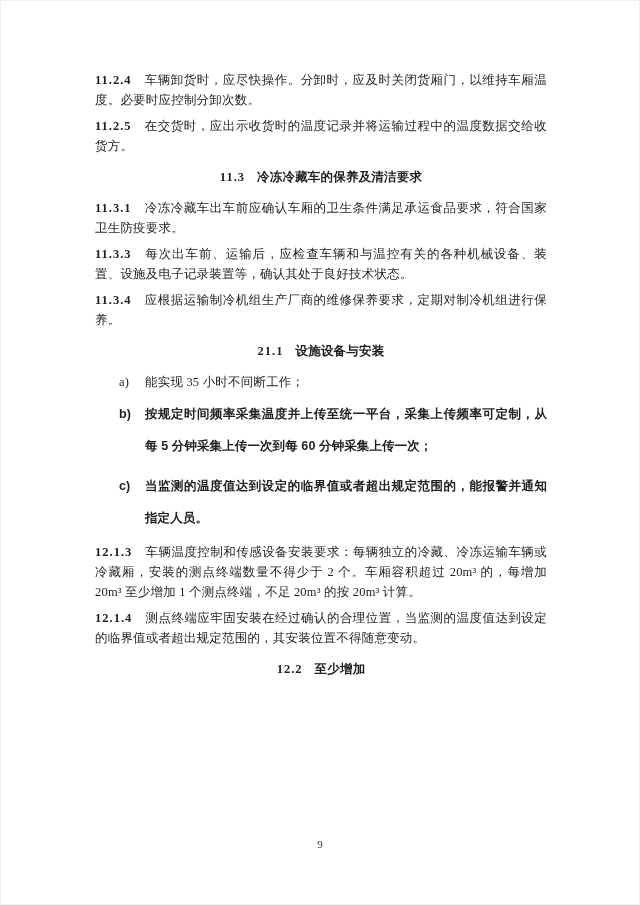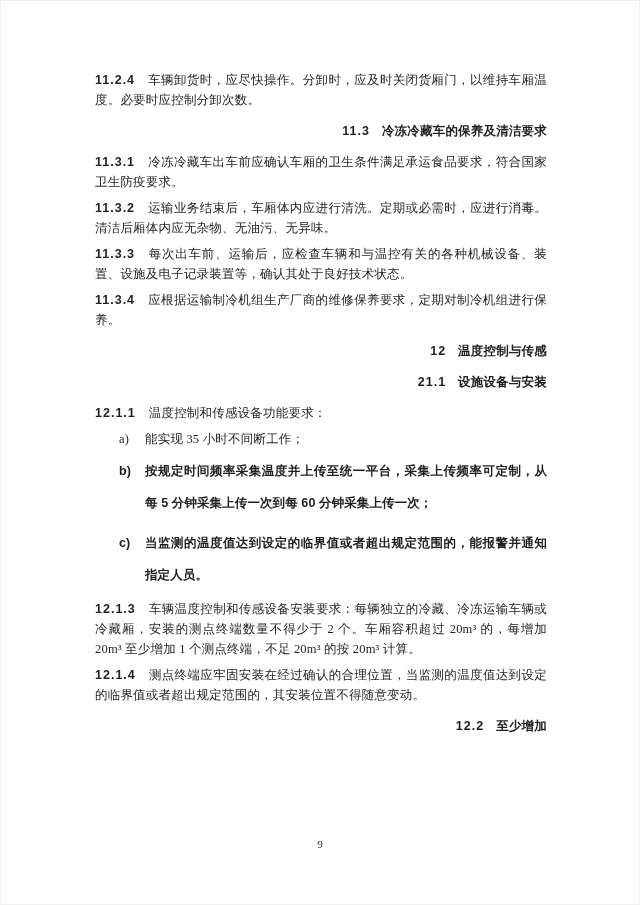--- a/index.html
+++ b/index.html
@@ -25,31 +25,31 @@
     width: 452px;
   }
   .block {
     margin: 0 0 6px 0;
     font-size: 12.5px;
     line-height: 20px;
     text-align: justify;
     letter-spacing: 0.2px;
   }
   .block .num {
-    font-family: Liberation Sans, sans-serif;
+    font-family: Liberation Serif, serif;
     font-weight: bold;
     letter-spacing: 1px;
     margin-right: 13px;
     white-space: nowrap;
   }
   .heading {
     font-family: "Liberation Sans", "DejaVu Sans", sans-serif;
     font-weight: bold;
     margin: 11px 0 11px 0;
-    text-align: right;
+    text-align: center;
   }
   .heading .num { margin-right: 12px; }
   .item {
     position: relative;
     padding-left: 50px;
     margin: 2px 0 6px 0;
   }
   .item .marker {
     position: absolute;
     left: 24px;
@@ -73,28 +73,26 @@
     font-family: "Liberation Serif", "DejaVu Serif", serif;
     color: #333333;
   }
 </style>
 </head>
 <body>
 
 <div class="page">
   <div class="content">
       <p class="block"><span class="num">11.2.4</span><span>车辆卸货时，应尽快操作。分卸时，应及时关闭货厢门，以维持车厢温度。必要时应控制分卸次数。</span></p>
+      <p class="block"><span class="num">11.2.5</span><span>在交货时，应出示收货时的温度记录并将运输过程中的温度数据交给收货方。</span></p>
       <p class="block heading"><span class="num">11.3</span><span>冷冻冷藏车的保养及清洁要求</span></p>
       <p class="block"><span class="num">11.3.1</span><span>冷冻冷藏车出车前应确认车厢的卫生条件满足承运食品要求，符合国家卫生防疫要求。</span></p>
-      <p class="block"><span class="num">11.3.2</span><span>运输业务结束后，车厢体内应进行清洗。定期或必需时，应进行消毒。清洁后厢体内应无杂物、无油污、无异味。</span></p>
       <p class="block"><span class="num">11.3.3</span><span>每次出车前、运输后，应检查车辆和与温控有关的各种机械设备、装置、设施及电子记录装置等，确认其处于良好技术状态。</span></p>
       <p class="block"><span class="num">11.3.4</span><span>应根据运输制冷机组生产厂商的维修保养要求，定期对制冷机组进行保养。</span></p>
-      <p class="block heading"><span class="num">12</span><span>温度控制与传感</span></p>
       <p class="block heading"><span class="num">21.1</span><span>设施设备与安装</span></p>
-      <p class="block"><span class="num">12.1.1</span><span>温度控制和传感设备功能要求：</span></p>
       <p class="block item"><span class="marker">a)</span><span>能实现 35 小时不间断工作；</span></p>
       <p class="block item emphasis"><span class="marker">b)</span><span>按规定时间频率采集温度并上传至统一平台，采集上传频率可定制，从每 5 分钟采集上传一次到每 60 分钟采集上传一次；</span></p>
       <p class="block item emphasis"><span class="marker">c)</span><span>当监测的温度值达到设定的临界值或者超出规定范围的，能报警并通知指定人员。</span></p>
       <p class="block"><span class="num">12.1.3</span><span>车辆温度控制和传感设备安装要求：每辆独立的冷藏、冷冻运输车辆或冷藏厢，安装的测点终端数量不得少于 2 个。车厢容积超过 20m³ 的，每增加 20m³ 至少增加 1 个测点终端，不足 20m³ 的按 20m³ 计算。</span></p>
       <p class="block"><span class="num">12.1.4</span><span>测点终端应牢固安装在经过确认的合理位置，当监测的温度值达到设定的临界值或者超出规定范围的，其安装位置不得随意变动。</span></p>
       <p class="block heading"><span class="num">12.2</span><span>至少增加</span></p>
     </div>
   <div class="page-footer">9</div>
 </div>
 

